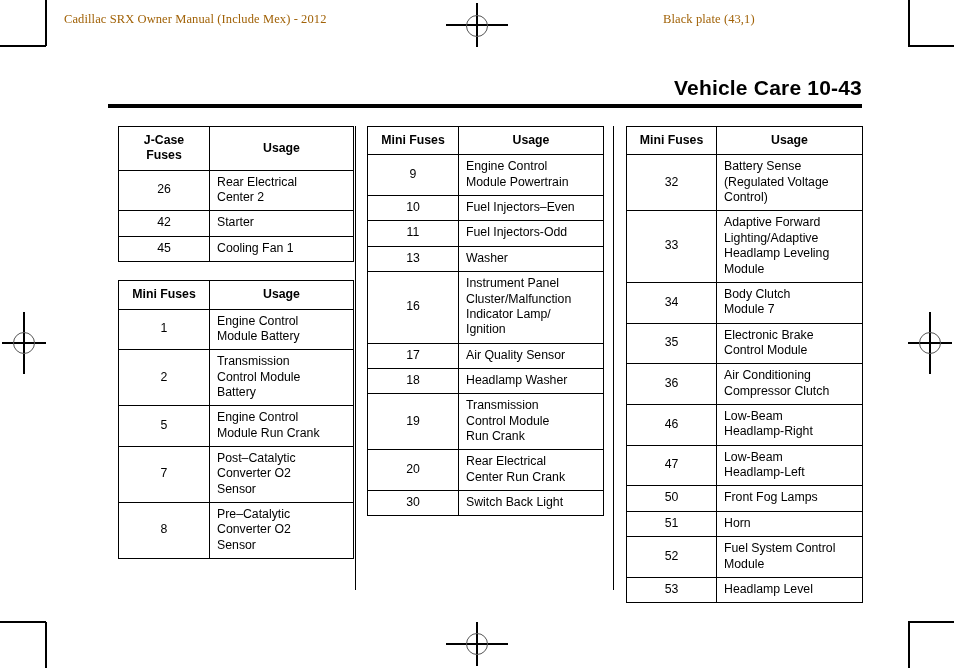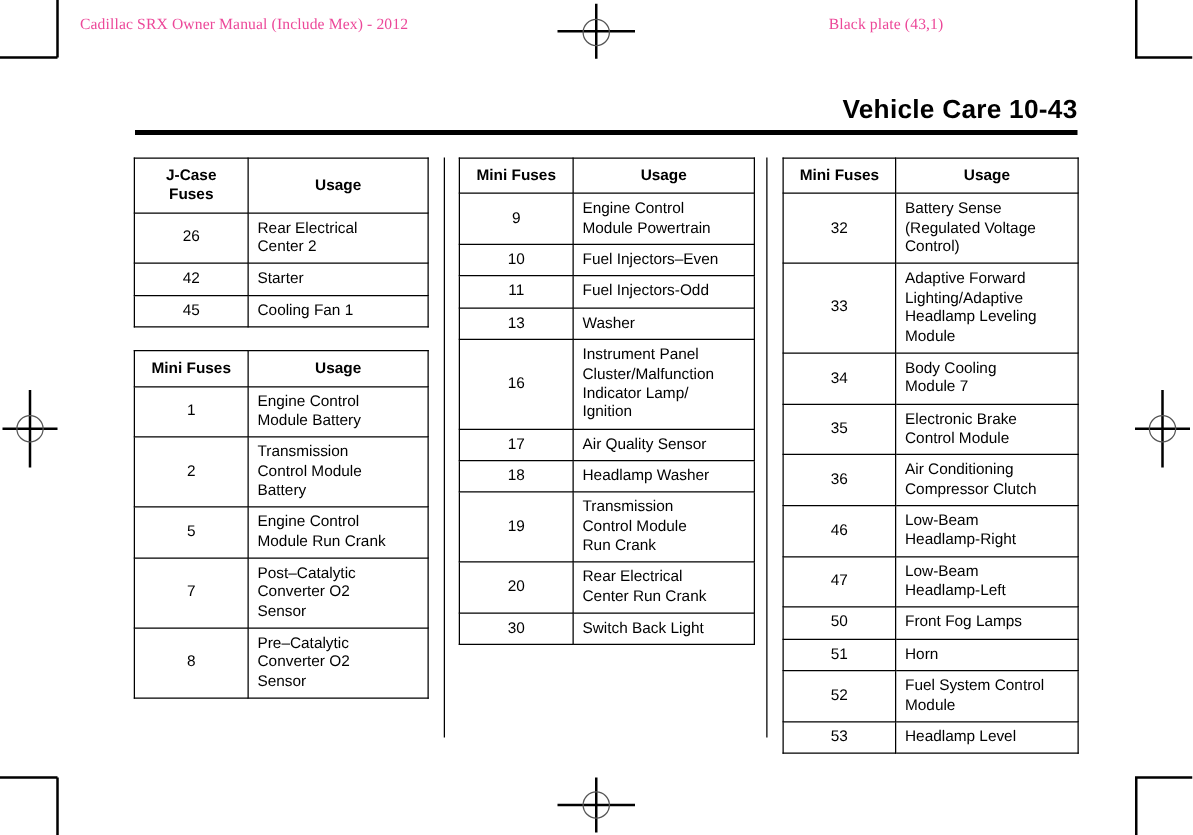--- a/index.html
+++ b/index.html
@@ -29,21 +29,21 @@
     box-sizing: border-box;
     background: transparent;
   }
 
   
   .running-head {
     position: absolute;
     top: 12px;
     font-family: "Liberation Serif", serif;
     font-size: 12.5px;
-    color: #ec4899;
+    color: #a16207;
     white-space: nowrap;
     letter-spacing: 0.1px;
   }
   #doc-title { left: 64px; }
   #black-plate { left: 663px; }
 
   
   .chapter-bar {
     position: absolute;
     left: 108px;
@@ -79,21 +79,21 @@
     top: 126px;
     height: 464px;
   }
 
   
   .col {
     position: absolute;
     top: 126px;
     width: 236px;
   }
-  #col-1 { left: 107px; }
+  #col-1 { left: 118px; }
   #col-2 { left: 367px; }
   #col-3 { left: 626px; }
 
   table.fuse-table {
     border-collapse: collapse;
     width: 236px;
     table-layout: fixed;
     margin-bottom: 18px;
     background: #fff;
   }
@@ -395,21 +395,21 @@
           <td class="use">
             <span class="usage-lines">Adaptive Forward</span>
             <span class="usage-lines">Lighting/Adaptive</span>
             <span class="usage-lines">Headlamp Leveling</span>
             <span class="usage-lines">Module</span>
           </td>
         </tr>
         <tr>
           <td class="num">34</td>
           <td class="use">
-            <span class="usage-lines">Body Cooling</span>
+            <span class="usage-lines">Body Clutch</span>
             <span class="usage-lines">Module 7</span>
           </td>
         </tr>
         <tr>
           <td class="num">35</td>
           <td class="use">
             <span class="usage-lines">Electronic Brake</span>
             <span class="usage-lines">Control Module</span>
           </td>
         </tr>

